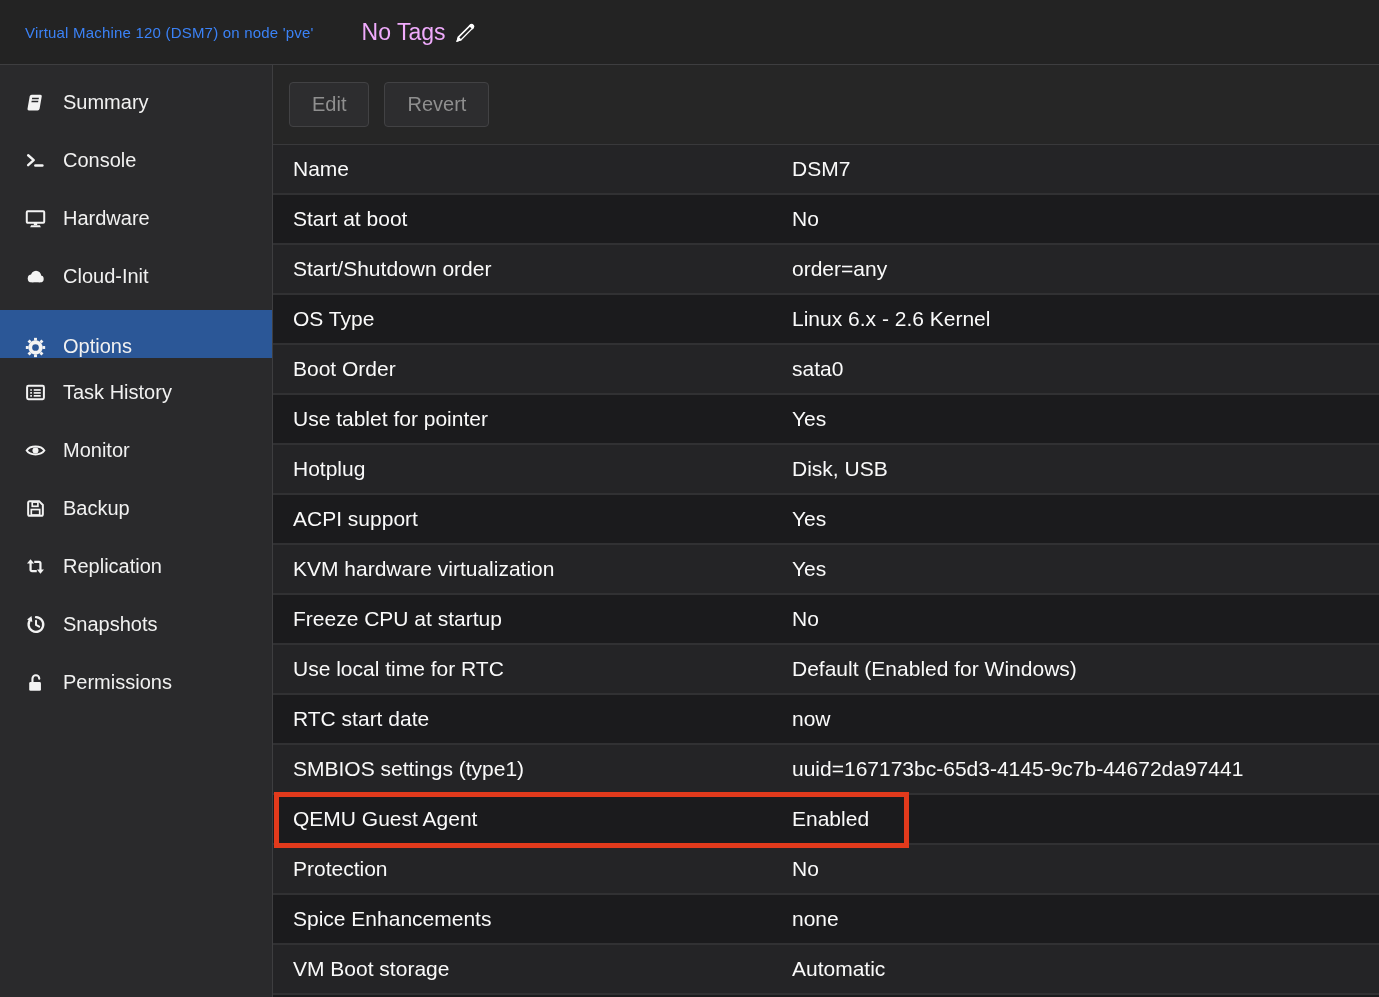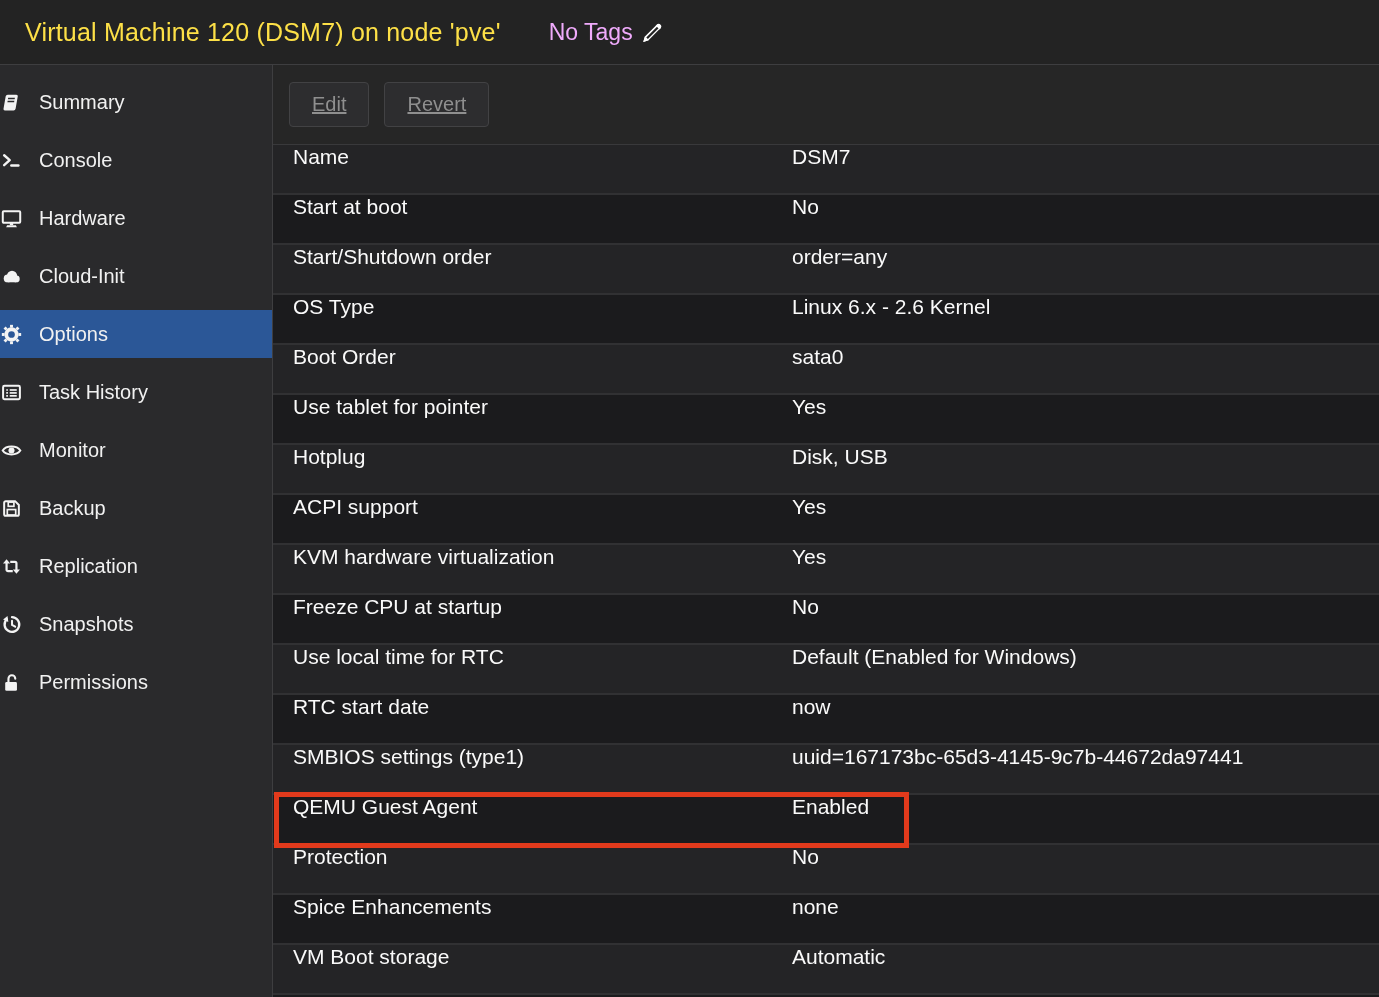--- a/index.html
+++ b/index.html
@@ -12,57 +12,57 @@
     width:1379px;height:997px;overflow:hidden;
     background:#1b1b1d;color:#f2f2f2;
     font-family:"Liberation Sans", sans-serif;
     -webkit-font-smoothing:antialiased;
   }
   
   .header{
     height:65px;background:#232323;border-bottom:1px solid #3e3e40;
     display:flex;align-items:center;padding-left:25px;
   }
-  .page-title{font-size:25px;color:#fde047;letter-spacing:.2px;}
+  .page-title{font-size:15px;color:#3b82f6;letter-spacing:.2px;}
   .tags-label{margin-left:48px;font-size:23px;color:#f0abfc;}
   .pencil{margin-left:7px;display:flex;align-items:center;color:#ffffff;cursor:pointer;}
   .pencil svg{width:25px;height:25px;}
   
   .app-body{display:flex;height:932px;}
   
   .sidebar{
     width:273px;flex:none;background:#2a2a2c;border-right:1px solid #3e3e40;
     padding-top:13px;
   }
   .side-item{
     height:48px;margin-bottom:10px;display:flex;align-items:center;
-    font-size:20px;color:#f1f1f1;cursor:pointer;position:relative;
-  }
-  .side-item.selected{background:var(--accent-blue);}
+    padding-left:24px;font-size:20px;color:#f1f1f1;cursor:pointer;position:relative;
+  }
+  .side-item.selected{background:var(--accent-blue);align-items:flex-end;}
   .side-item .ico{width:22px;flex:none;display:flex;justify-content:center;align-items:center;margin-right:17px;color:#f3f3f3;}
   .side-item .ico svg{width:21px;height:21px;display:block;}
   .side-item .caret{
     margin-left:auto;margin-right:31px;width:0;height:0;
     border-left:12px solid #d4d4d4;border-top:10px solid transparent;border-bottom:10px solid transparent;
   }
   
   .content{flex:1;display:flex;flex-direction:column;min-width:0;}
   .toolbar{
     height:79px;flex:none;background:#262626;display:flex;align-items:center;
     padding-left:16px;gap:15px;
   }
   .btn{
     height:45px;background:#2d2d2f;border:1px solid #424244;border-radius:4px;
-    color:#8f8f8f;font-size:20px;font-family:inherit;padding:0 22px;cursor:default;text-decoration:underline;
+    color:#8f8f8f;font-size:20px;font-family:inherit;padding:0 22px;cursor:default;
   }
   .grid{
     flex:1;position:relative;border-top:1px solid #39393b;background:#1b1b1d;overflow:hidden;
   }
   .row{
-    height:50px;display:flex;align-items:flex-start;
+    height:50px;display:flex;align-items:center;
     border-bottom:2px solid #313133;font-size:21px;color:#fafafa;
   }
   .row:nth-child(odd){background:#242426;}
   .row:nth-child(even){background:#1b1b1d;}
   .cell.label{width:519px;flex:none;padding-left:20px;}
   .cell.value{flex:1;padding-right:10px;white-space:nowrap;}
   .hl-box{
     position:absolute;left:1px;width:635px;height:56px;
     border:5px solid var(--highlight-red);pointer-events:none;z-index:5;
   }

